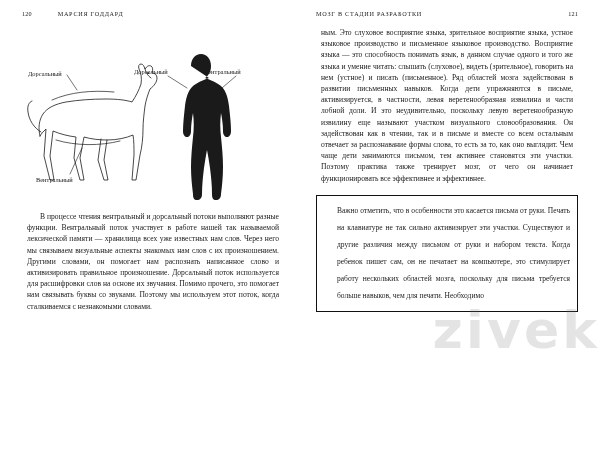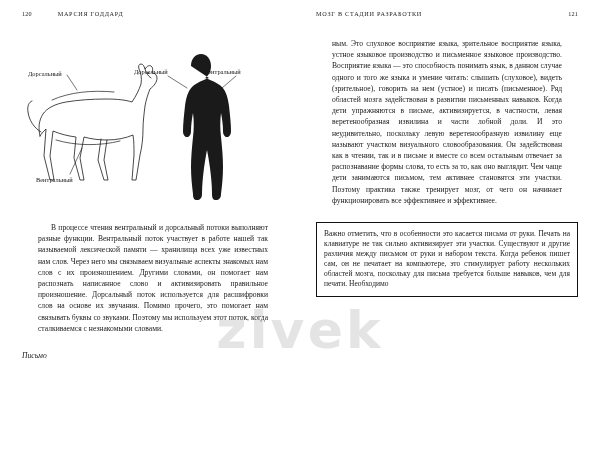--- a/index.html
+++ b/index.html
@@ -85,51 +85,51 @@
 
   
   .body-text {
     font-size: 7.6px;
     line-height: 11.2px;
     text-align: justify;
     text-justify: inter-word;
     hyphens: manual;
   }
   .body-text p {
-    margin: 16px;
+    margin: 5px;
     text-indent: 13px;
   }
   .body-text p.noindent { text-indent: 0; }
   .subhead {
     font-style: italic;
     font-size: 7.6px;
     margin: 9px 0 2px 0;
     line-height: 11px;
   }
   .col-right .body-text p { text-indent: 13px; }
   .col-right .body-text p.first { text-indent: 0; }
 
   
   .note-box {
     margin-top: 11px;
     border: 0.8px solid #111;
-    padding: 6px 7px 7px 7px;
+    padding: 6px 7px 7px 20px;
     font-size: 7.5px;
-    line-height: 10px;
+    line-height: 17px;
     text-align: justify;
   }
   .note-box p { margin: 0; text-indent: 0; }
 
   
   .watermark {
     position: absolute;
     left: 0;
     right: 0;
     top: 300px;
-    text-align: center;
+    text-align: right;
     font-family: "DejaVu Sans", sans-serif;
     font-size: 52px;
     font-weight: 700;
     letter-spacing: 0.06em;
     color: rgba(120,120,120,0.20);
     pointer-events: none;
     user-select: none;
   }
 </style>
 </head>
@@ -229,21 +229,20 @@
       <span class="fig-label lbl-dorsal-dog">Дорсальный</span>
       <span class="fig-label lbl-ventral-dog">Вентральный</span>
       <span class="fig-label lbl-dorsal-human">Дорсальный</span>
       <span class="fig-label lbl-ventral-human">Вентральный</span>
     </div>
 
     <div class="body-text">
       <p>В процессе чтения вентральный и дорсальный потоки выполняют разные функции. Вентральный поток участвует в работе нашей так называемой лексической памяти — хранилища всех уже известных нам слов. Через него мы связываем визуальные аспекты знакомых нам слов с их произношением. Другими словами, он помогает нам распознать написанное слово и активизировать правильное произношение. Дорсальный поток используется для расшифровки слов на основе их звучания. Помимо прочего, это помогает нам связывать буквы со звуками. Поэтому мы используем этот поток, когда сталкиваемся с незнакомыми словами.</p>
     </div>
 
-    <div class="subhead">Письмо</div>
 
   </div>
 
   <div class="page page-right col-right">
 
     <div class="runhead runhead-right">
       <span class="title">МОЗГ В СТАДИИ РАЗРАБОТКИ</span>
       <span class="folio">121</span>
     </div>
 

